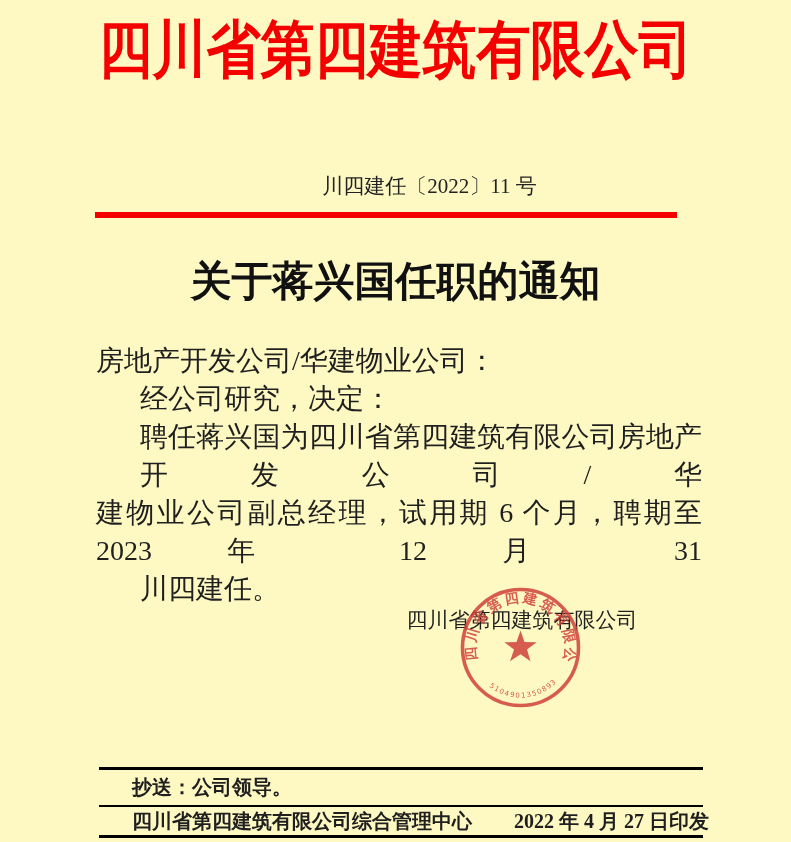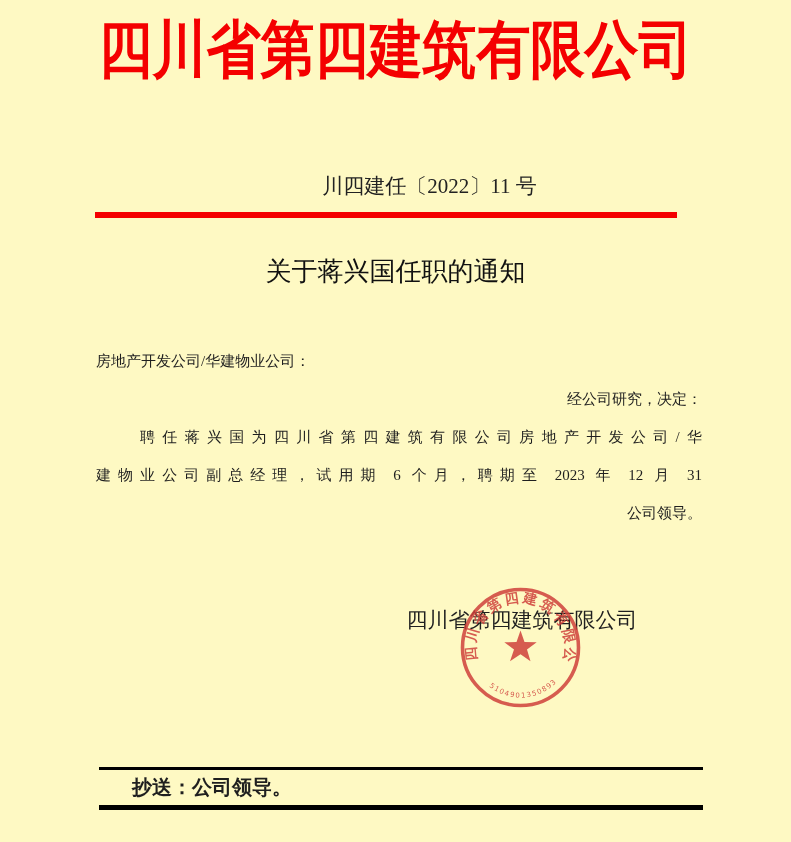--- a/index.html
+++ b/index.html
@@ -49,36 +49,36 @@
     height: 6px;
     background: #f40000;
   }
   .notice-title {
     position: absolute;
     top: 254px;
     left: 0;
     width: 100%;
     margin: 0;
     text-align: center;
-    font-size: 26px;
-    font-weight: normal;
+    font-size: 41px;
+    font-weight: bold;
     color: #111111;
     white-space: nowrap;
   }
   .body-block {
     position: absolute;
     top: 342px;
     left: 96px;
     width: 606px;
-    font-size: 15px;
+    font-size: 28px;
     line-height: 38px;
     color: #1f1f1f;
   }
   .body-line { white-space: nowrap; }
-  .indent { padding-left: 44px; text-align: right; }
+  .indent { padding-left: 44px; }
   .justify {
     white-space: normal;
     text-align: justify;
     text-align-last: justify;
   }
   .signature-block {
     position: absolute;
     top: 605px;
     left: 402px;
     width: 240px;
@@ -147,21 +147,21 @@
 
   <div class="red-rule"></div>
 
   <h1 class="notice-title">关于蒋兴国任职的通知</h1>
 
   <div class="body-block">
     <div class="body-line">房地产开发公司/华建物业公司：</div>
     <div class="body-line indent">经公司研究，决定：</div>
     <div class="body-line indent justify">聘任蒋兴国为四川省第四建筑有限公司房地产开发公司/华</div>
     <div class="body-line justify">建物业公司副总经理，试用期 6 个月，聘期至 2023 年 12 月 31</div>
-    <div class="body-line indent">公司领导。</div>
+    <div class="body-line indent">川四建任。</div>
   </div>
 
   <div class="signature-block">
     <div class="signature-company">四川省第四建筑有限公司</div>
   </div>
 
   <svg class="seal" viewBox="0 0 127 127" xmlns="http://www.w3.org/2000/svg">
     <circle cx="63.5" cy="63.5" r="58" fill="none" stroke="#cf3f3a" stroke-width="3.6"></circle>
     <path id="sealArcTop" d="M 21.2 78.9 A 45 45 0 1 1 105.8 78.9" fill="none"></path>
     <text class="seal-arc-text">
@@ -171,16 +171,19 @@
     <path id="sealArcBottom" d="M 22.5 92.2 A 50 50 0 0 0 104.5 92.2" fill="none"></path>
     <text class="seal-code-text">
       <textPath href="#sealArcBottom" startOffset="14">5104901350893</textPath>
     </text>
   </svg>
 
   <div class="footer-block">
     <div class="rule-thick"></div>
     <div class="footer-cc">抄送：公司领导。</div>
     <div class="rule-thin"></div>
+    <div class="footer-issue">
+      <span>四川省第四建筑有限公司综合管理中心</span><span class="issue-date">2022 年 4 月 27 日印发</span>
+    </div>
     <div class="rule-thick"></div>
   </div>
 
 </div>
 
 </body></html>

